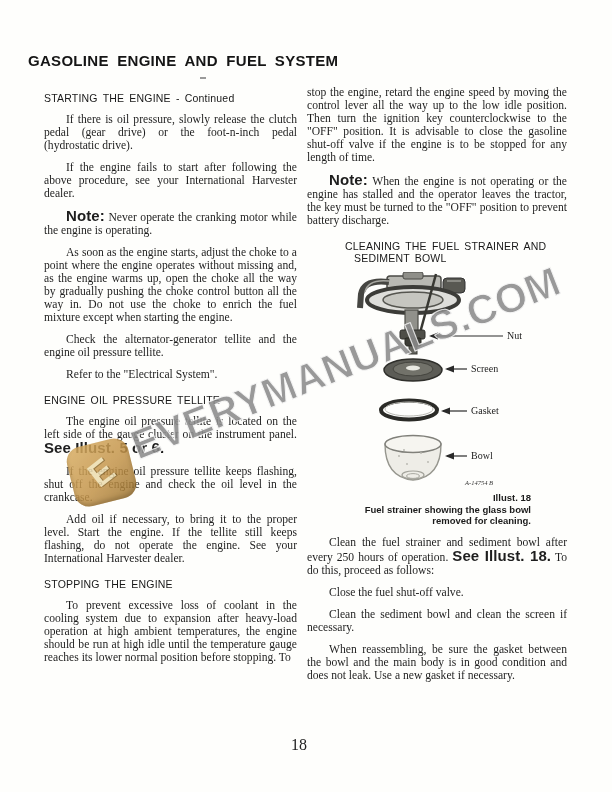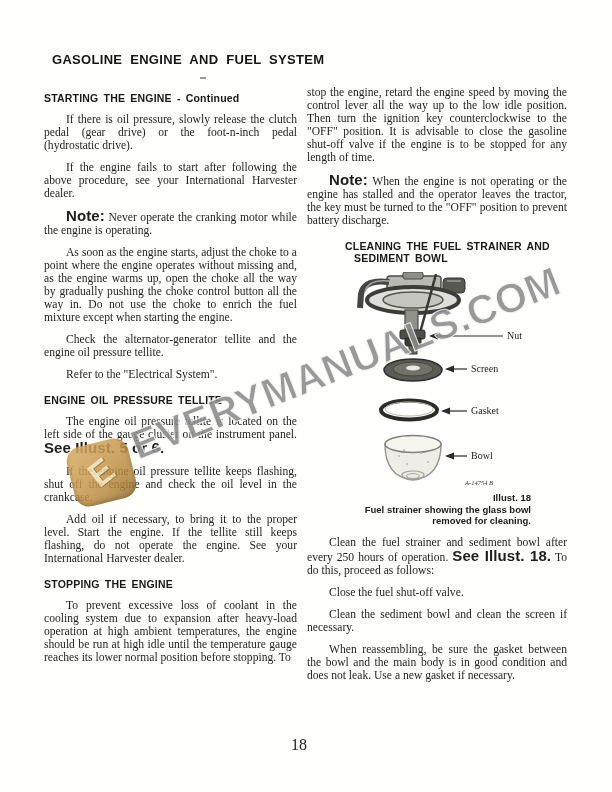--- a/index.html
+++ b/index.html
@@ -1,30 +1,30 @@
 <!DOCTYPE html>
 <html><head>
 <meta charset="utf-8">
 <style>
   html,body{margin:0;padding:0;background:#ffffff;}
   .page{
     position:relative;width:612px;height:792px;background:#fefefc;
     overflow:hidden;font-family:"Liberation Serif",serif;color:#1e1e1e;
   }
   .page-title{
-    position:absolute;left:52px;top:52px;
+    position:absolute;left:28px;top:52px;
     font-family:"Liberation Sans",sans-serif;font-weight:700;
-    font-size:13px;letter-spacing:.3px;word-spacing:4px;color:#151515;
+    font-size:15px;letter-spacing:.3px;word-spacing:4px;color:#151515;
   }
   .artifact-dash{position:absolute;left:200px;top:77px;width:6px;height:2px;background:#9a9a9a;}
   .col{position:absolute;font-size:11.6px;line-height:13px;text-align:justify;}
   .col-left{left:44px;top:92px;width:253px;}
   .col-right{left:307px;top:86px;width:260px;}
   .h{
-    font-family:"Liberation Sans",sans-serif;font-weight:700;font-size:10.5px;
+    font-family:"Liberation Sans",sans-serif;font-weight:400;font-size:10.5px;
     letter-spacing:.2px;word-spacing:2px;color:#181818;margin:13px 0 0;
     text-align:left;line-height:12px;
   }
   .h.hang{padding-left:9px;text-indent:-9px;margin-left:38px;}
   .col > :first-child{margin-top:0;}
   .p{margin:9px 0 0;text-indent:22px;}
   .p.noindent{text-indent:0;}
   .sans-inline{
     font-family:"Liberation Sans",sans-serif;font-weight:700;font-size:15px;
     letter-spacing:.1px;

